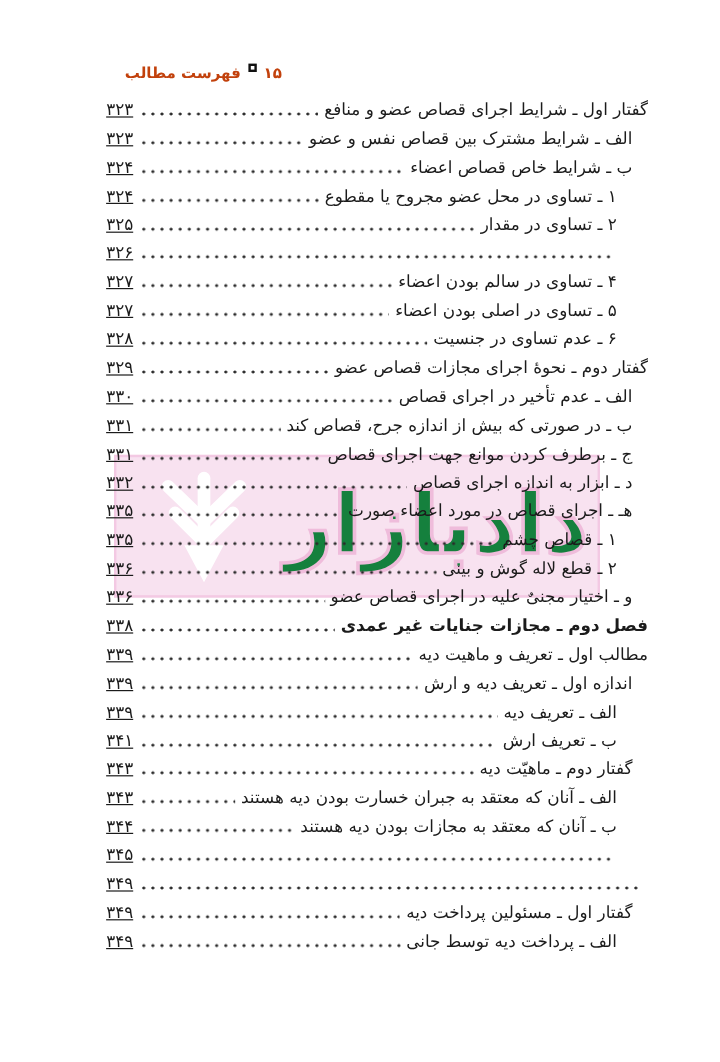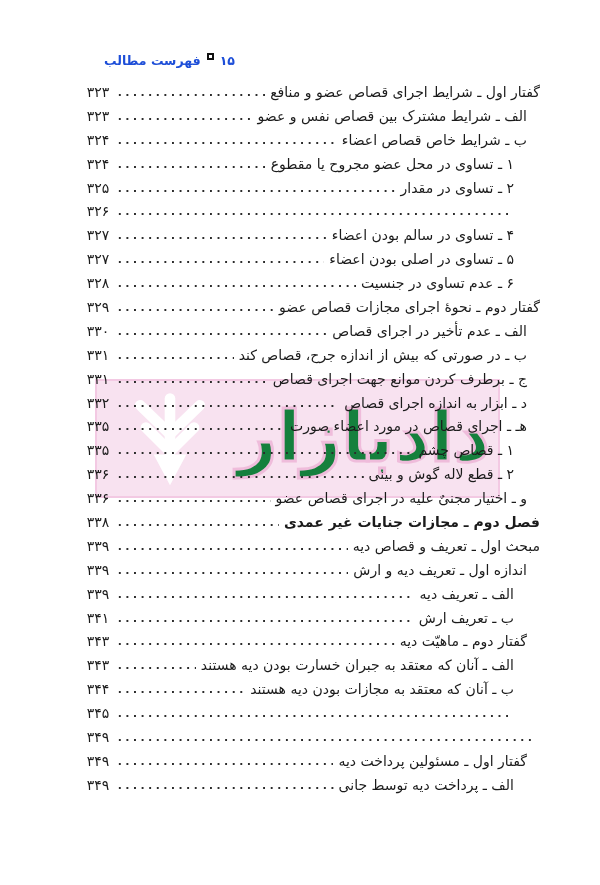--- a/index.html
+++ b/index.html
@@ -8,21 +8,21 @@
     width:600px;height:885px;
     background:#ffffff;
     overflow:hidden;
     font-family:"DejaVu Sans",sans-serif;
     color:#1b1b1b;
   }
   
   #hdr{
     position:absolute;left:104px;top:53px;
     display:flex;gap:6px;direction:ltr;
-    font-size:12.5px;font-weight:bold;color:#1d4ed8;
+    font-size:12.5px;font-weight:bold;color:#c2410c;
   }
   .sq{width:7px;height:7px;background:#111;display:inline-block;position:relative;}
   .sq::after{content:"";position:absolute;inset:2px;background:#fff;}
   
   #wm{
     position:absolute;left:95px;top:379px;width:405px;height:119px;
     z-index:0;display:block;
     border:2px solid #f3c9e3;box-sizing:border-box;
   }
   #wm-logo{position:absolute;left:20px;top:5px;width:106px;height:106px;}
@@ -44,21 +44,21 @@
     flex:0 0 23.9px;display:flex;align-items:center;direction:rtl;
     box-sizing:border-box;white-space:nowrap;
   }
   .row .t{flex:0 0 auto;}
   .row.bold .t{font-weight:bold;text-align:center;}
   .leader{
     flex:1 1 auto;min-width:8px;height:10px;margin:0 5px;position:relative;top:3px;
     background-image:radial-gradient(circle,#2b2b2b 1.05px,transparent 1.45px);
     background-size:7.6px 10px;background-repeat:repeat-x;background-position:0 0;
   }
-  .row .p{flex:0 0 auto;min-width:26px;text-align:center;}
+  .row .p{flex:0 0 auto;min-width:26px;text-align:right;text-decoration:underline;}
 </style>
 </head>
 <body>
 
 <div id="page">
 
   <div id="hdr">
     <span dir="rtl">فهرست مطالب</span>
     <span class="sq"></span>
     <span>۱۵</span>
@@ -165,21 +165,21 @@
       <span class="t">و ـ اختیار مجنیٌ علیه در اجرای قصاص عضو</span>
       <span class="leader"></span>
       <span class="p">۳۳۶</span>
     </div>
       <div class="row bold" style="padding-right: 0px;">
       <span class="t">فصل دوم ـ مجازات جنایات غیر عمدی</span>
       <span class="leader"></span>
       <span class="p">۳۳۸</span>
     </div>
       <div class="row" style="padding-right: 0px;">
-      <span class="t">مبحث اول ـ تعریف و قصاص دیه</span>
+      <span class="t">مطالب اول ـ تعریف و ماهیت دیه</span>
       <span class="leader"></span>
       <span class="p">۳۳۹</span>
     </div>
       <div class="row" style="padding-right: 13px;">
       <span class="t">اندازه اول ـ تعریف دیه و ارش</span>
       <span class="leader"></span>
       <span class="p">۳۳۹</span>
     </div>
       <div class="row" style="padding-right: 26px;">
       <span class="t">الف ـ تعریف دیه</span>

